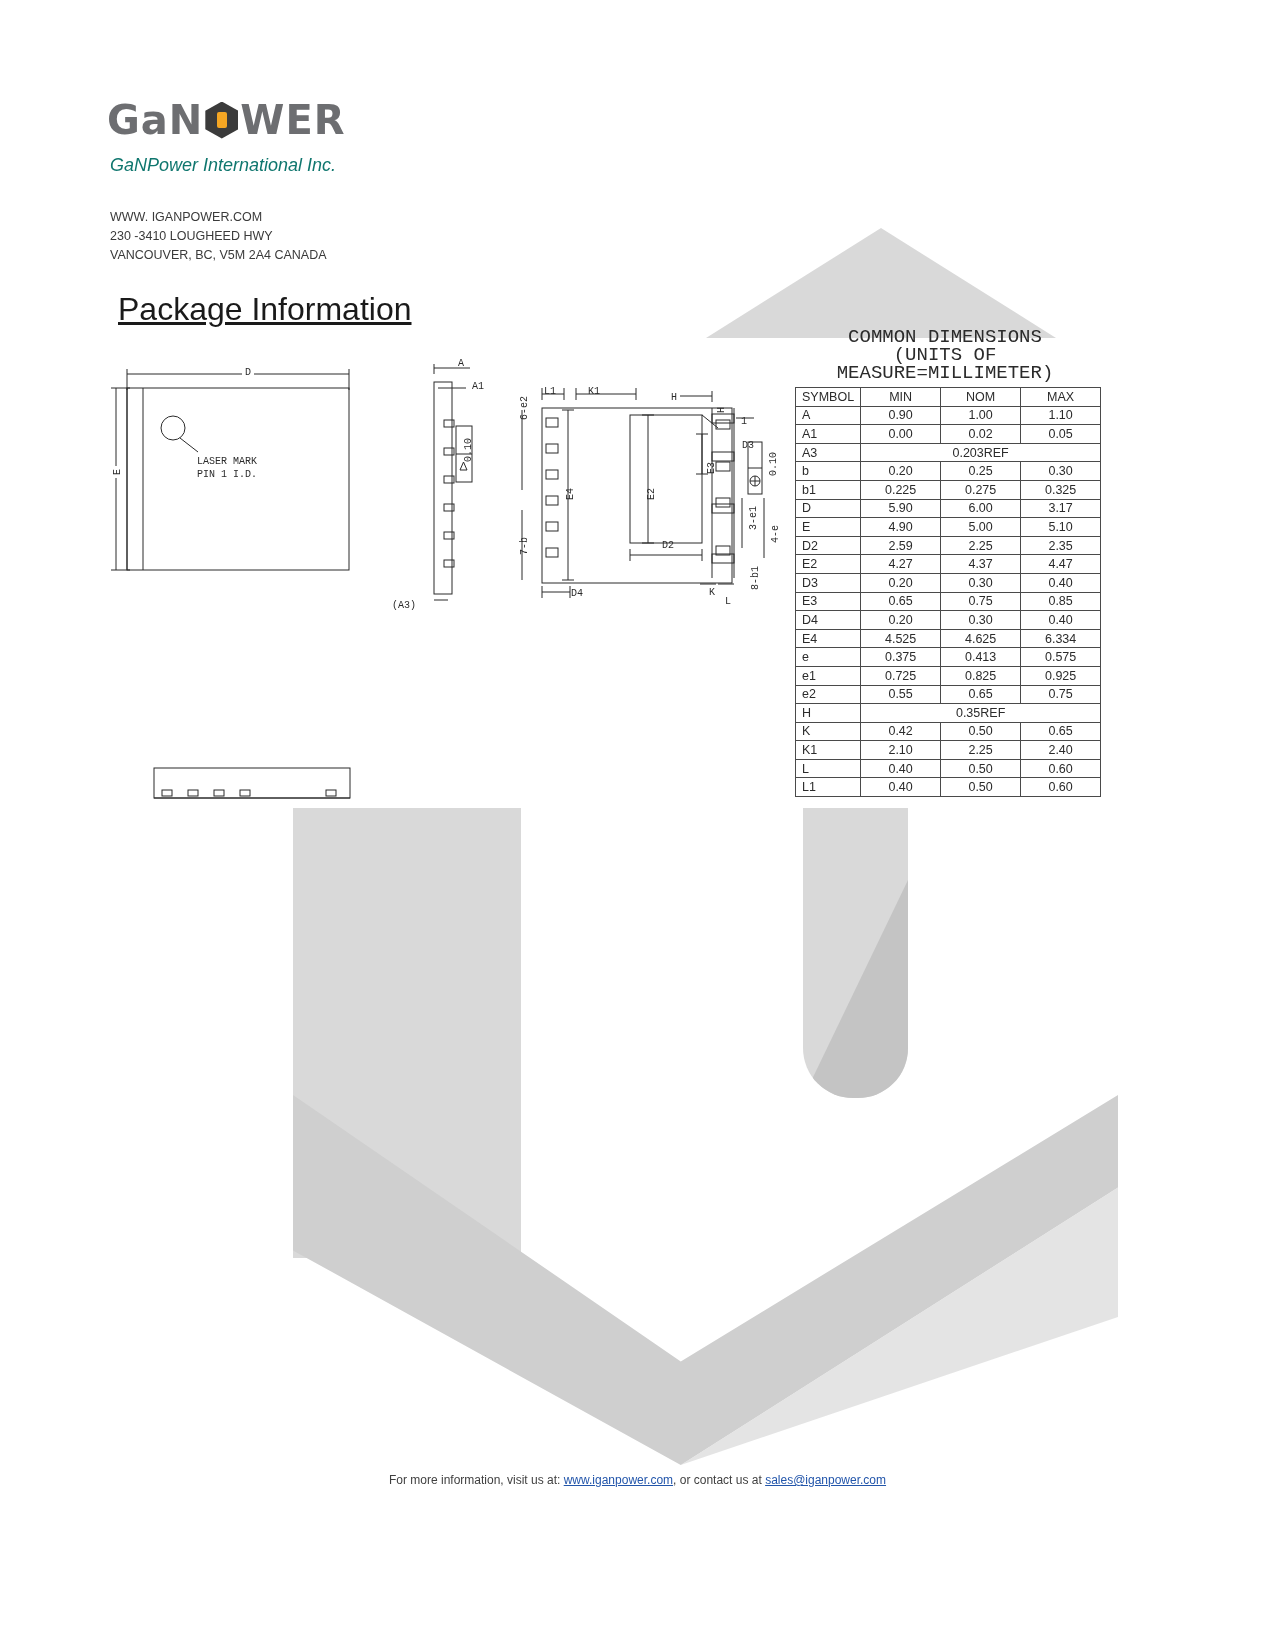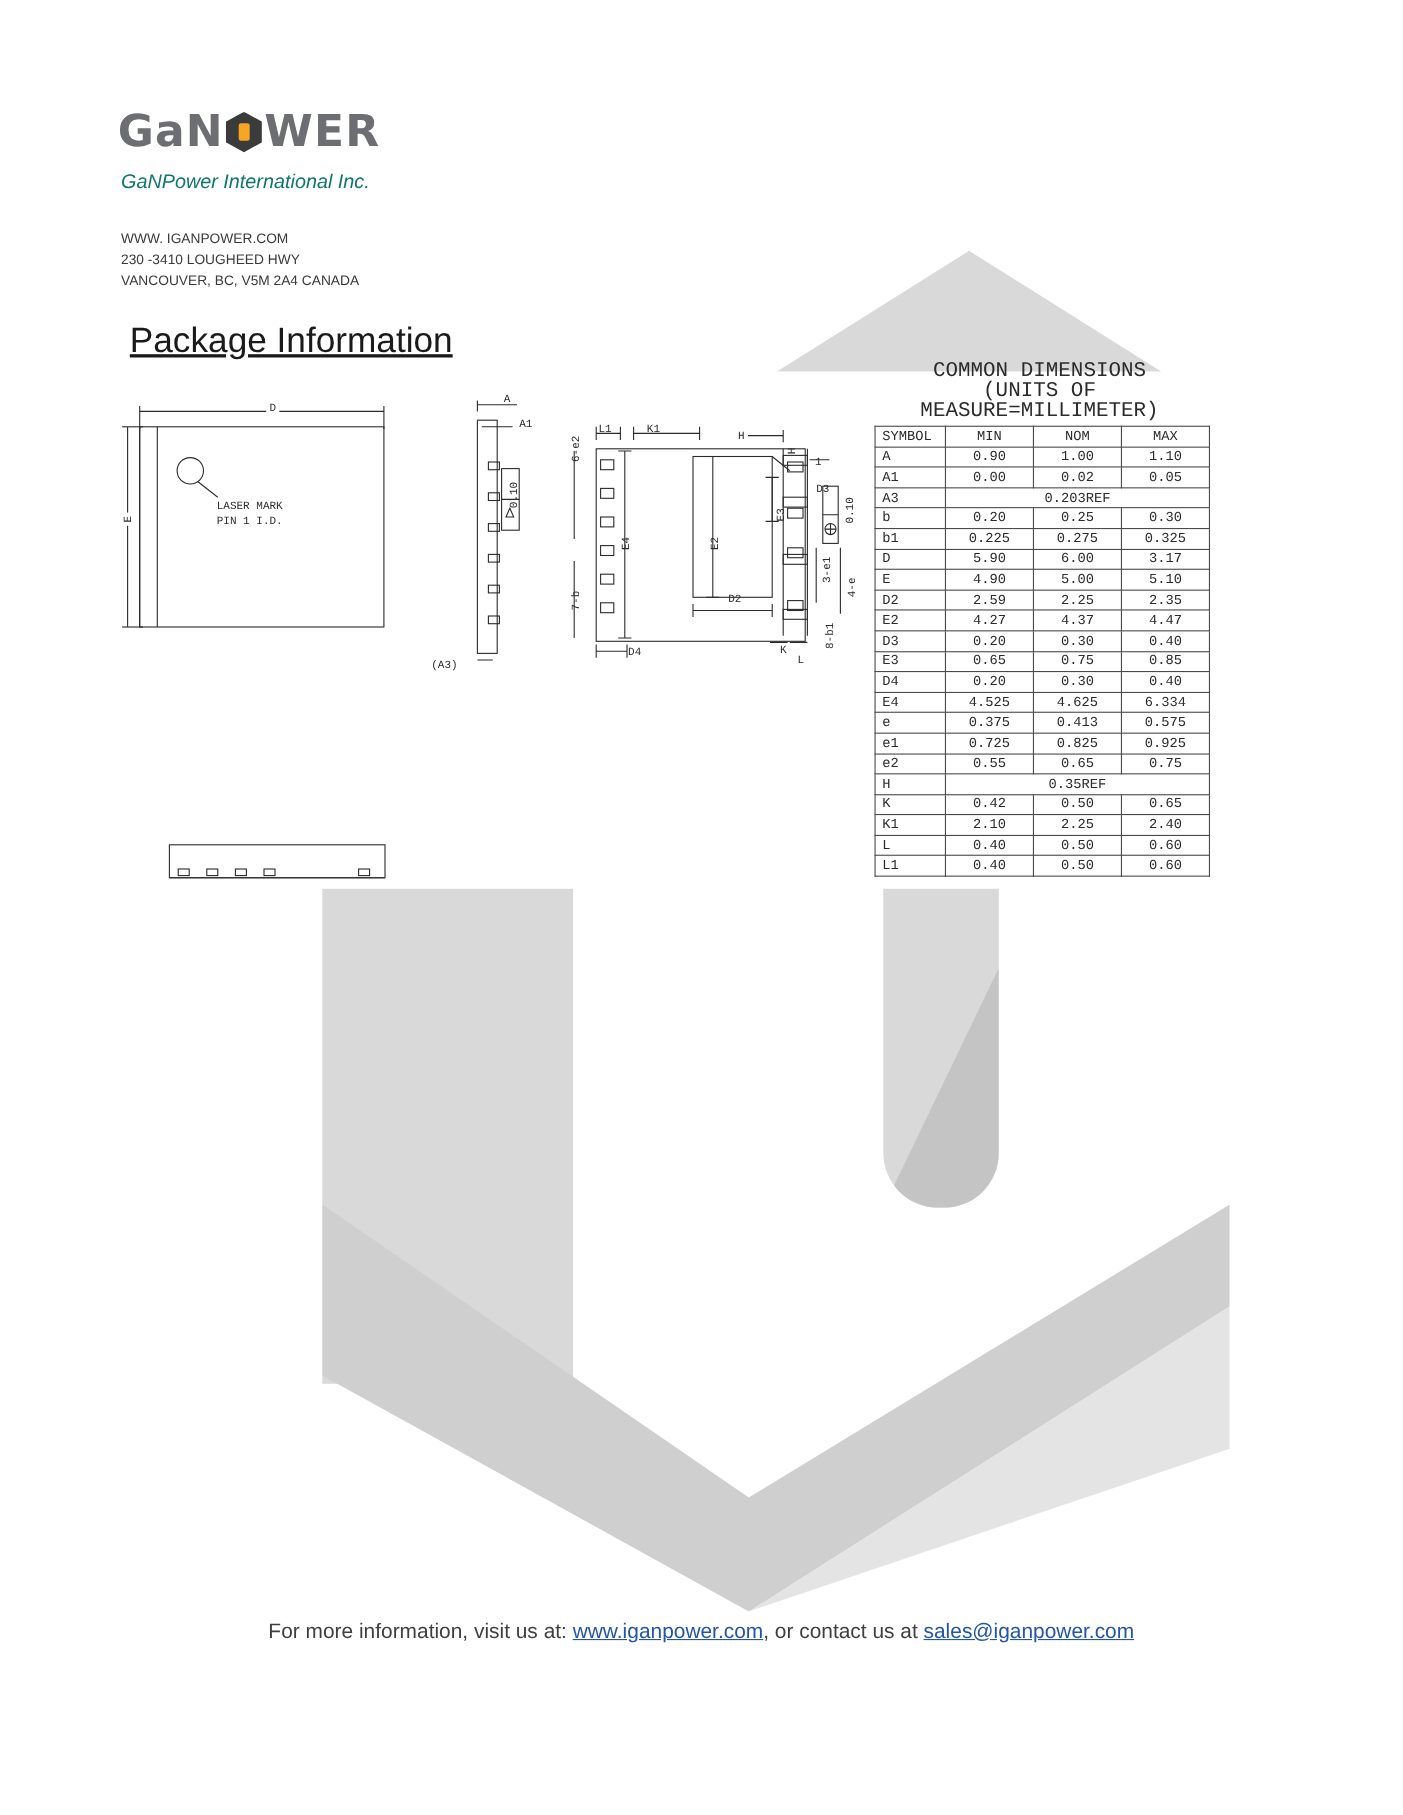--- a/index.html
+++ b/index.html
@@ -110,42 +110,42 @@
     font-size:19px;
     color:#2b2b2b;
     text-align:center;
     line-height:18px;
     width:300px;
     margin-left:0;
   }
   table.dim {
     border-collapse:collapse;
     margin-top:5px;
-    font-family:Liberation Mono, monospace;
+    font-family:Liberation Sans, sans-serif;
     font-size:12.5px;
     color:#2b2b2b;
     padding-left:36px;
   }
   table.dim td, table.dim th {
     border:1px solid #4a4a4a;
     padding:0 6px;
     height:18.6px;
     text-align:center;
     font-weight:normal;
   }
   table.dim td.sym { text-align:left; width:64px; }
   table.dim td.val { width:78px; }
   table.dim td.span3 { width:240px; }
 
   
   .footer {
     position:absolute;
     left:0; right:0; top:1473px;
     text-align:center;
-    font-size:19px;
+    font-size:12px;
     color:#3f3f3f;
     font-family:"Liberation Sans", sans-serif;
   }
   .footer a { color:#2255aa; text-decoration:underline; }
   .footer-rule {
     position:absolute; left:100px; right:100px; top:1466px;
     border-top:0px solid #ccc;
   }
 </style>
 </head>

